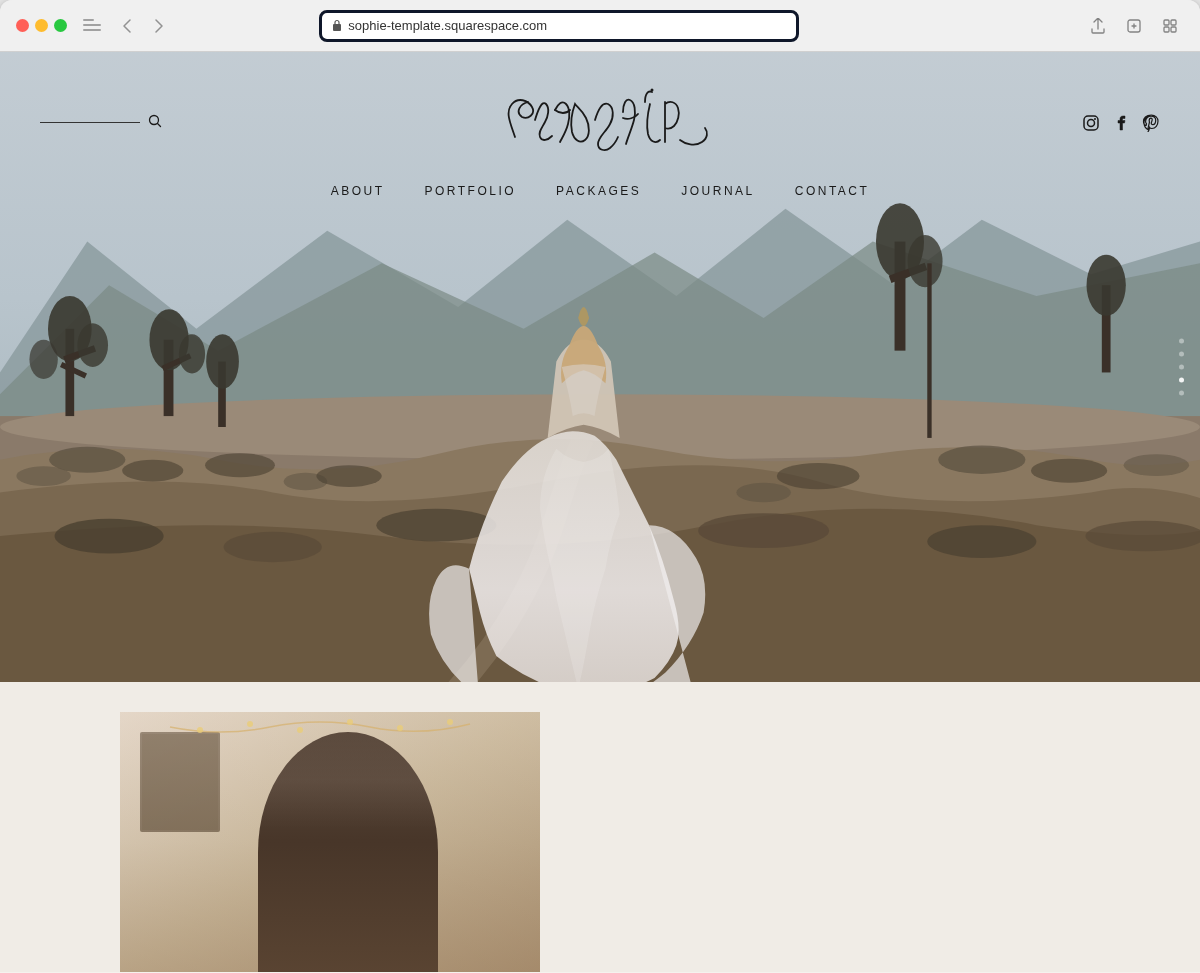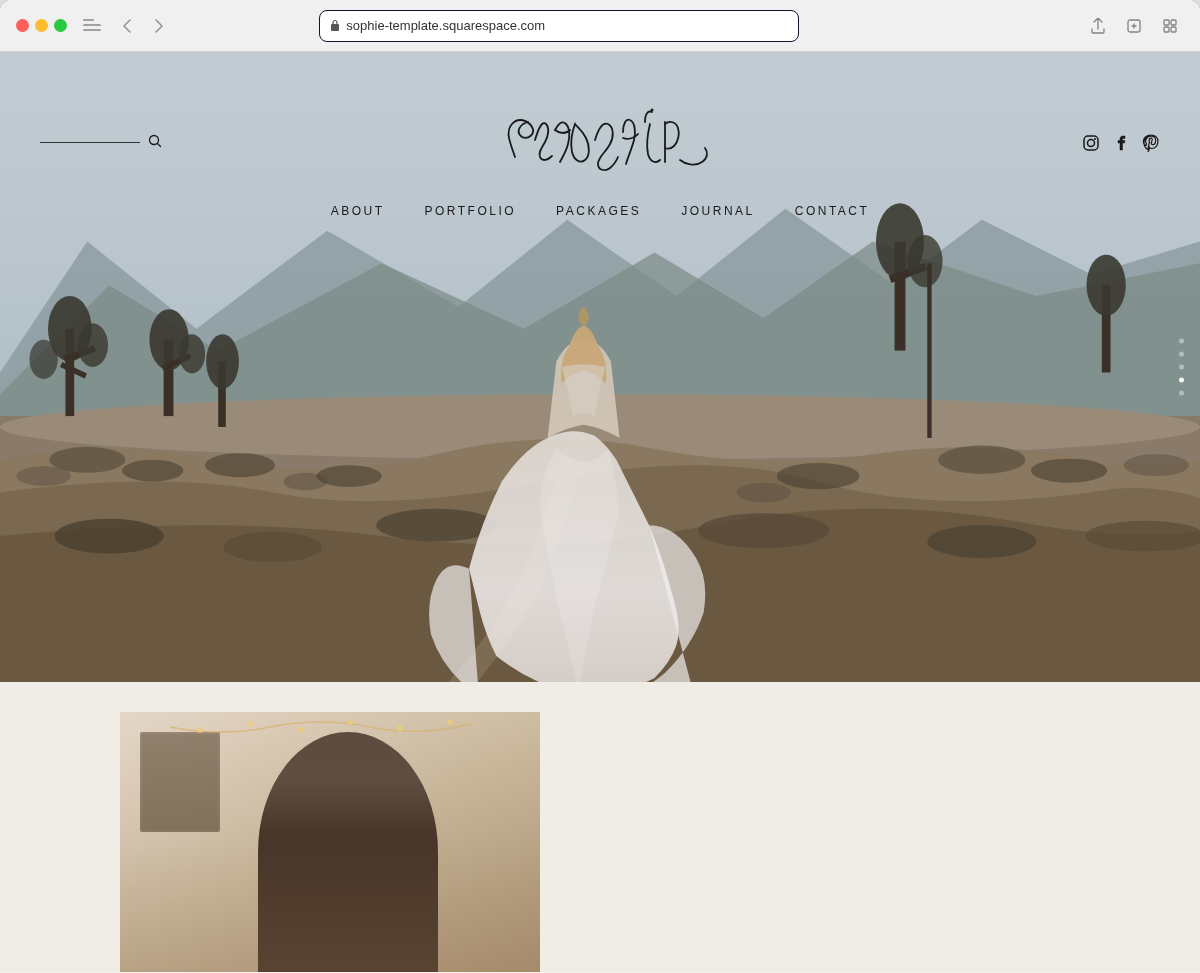--- a/index.html
+++ b/index.html
@@ -96,21 +96,21 @@
       margin: 0 auto;
       background: white;
       border-radius: 8px;
       height: 32px;
       display: flex;
       align-items: center;
       padding: 0 10px;
       gap: 6px;
       font-size: 13px;
       color: #333;
-      border: 1px solid #0f172a;
+      border: 3px solid #0f172a;
     }
 
     .lock-icon {
       font-size: 11px;
       color: #555;
     }
 
     .toolbar-actions {
       display: flex;
       gap: 8px;
@@ -169,21 +169,20 @@
       width: 100%;
       height: 100%;
     }
 
     
     .site-header {
       position: absolute;
       top: 0; left: 0; right: 0;
       z-index: 10;
       padding: 30px 40px 0;
-      margin-top: 20px;
     }
 
     .site-logo {
       text-align: center;
       margin-bottom: 16px;
     }
 
     .site-logo-text {
       font-family: 'Dancing Script', 'Brush Script MT', cursive;
       font-size: 62px;

